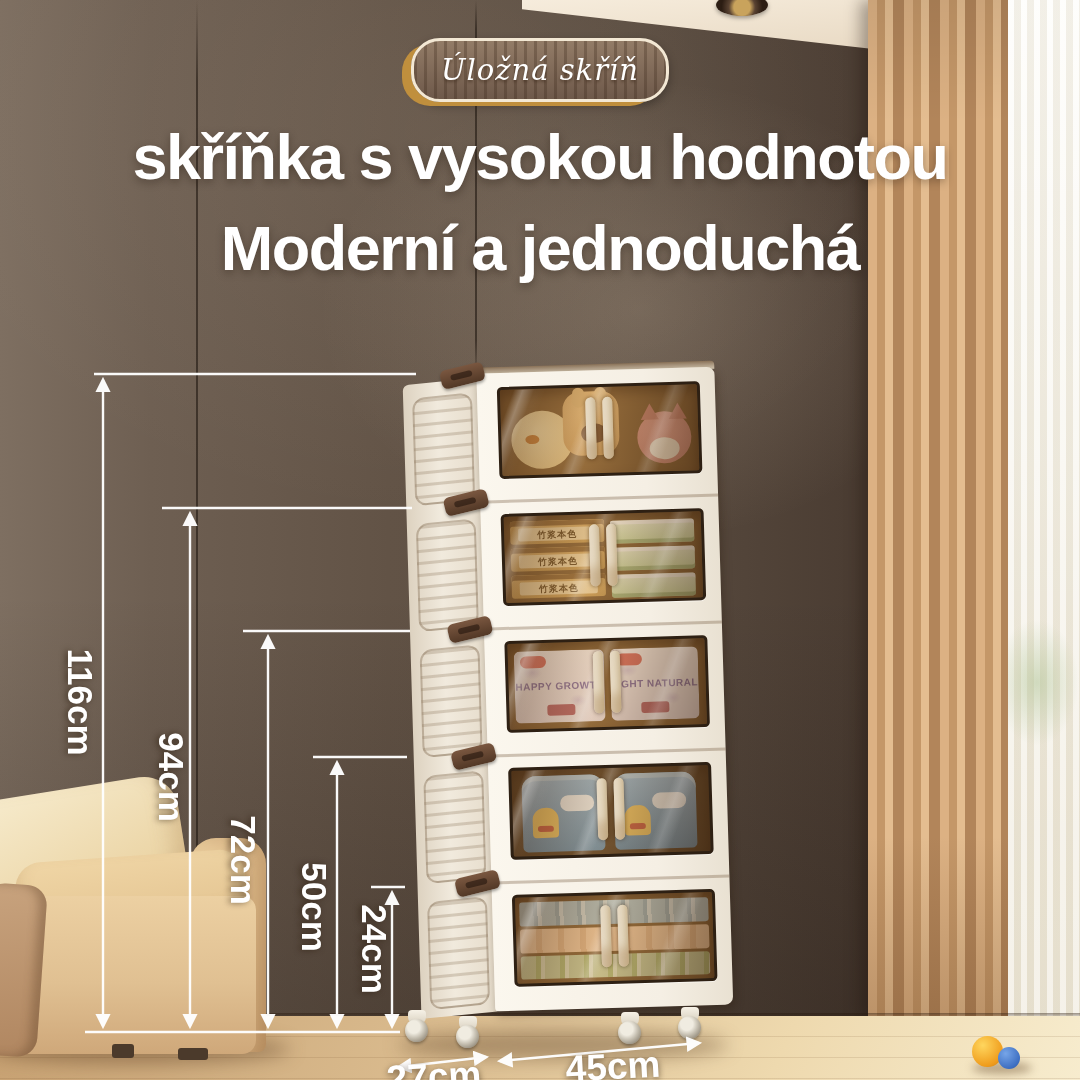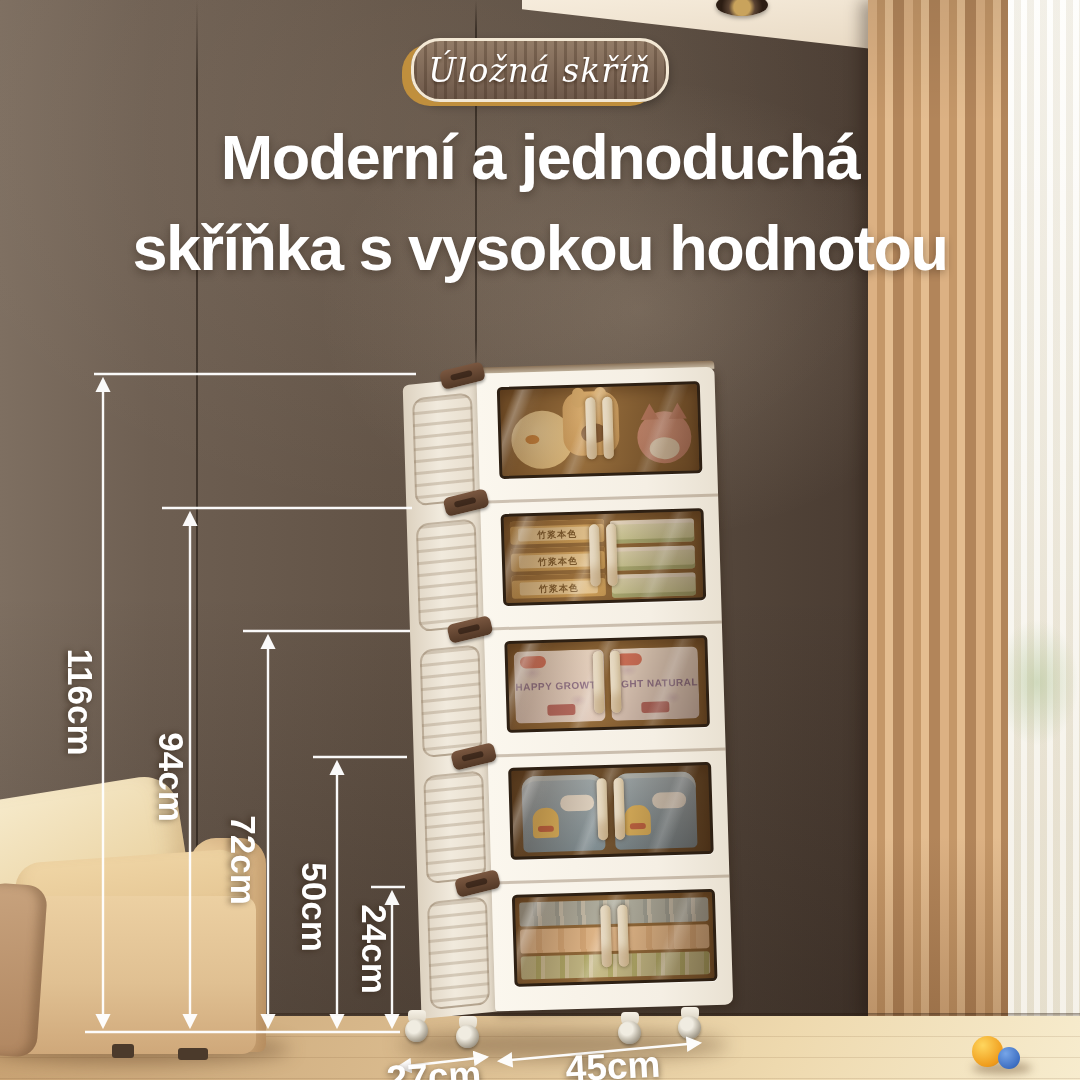--- a/index.html
+++ b/index.html
@@ -115,21 +115,21 @@
     box-shadow:0 2px 3px rgba(0,0,0,.3);}
 
   
   .badge{left:50%;top:38px;transform:translateX(-50%);width:252px;height:58px;border-radius:29px;
     border:3px solid #f3e8d4;
     background:
       repeating-linear-gradient(90deg, rgba(55,36,22,.28) 0 3px, transparent 3px 10px),
       linear-gradient(180deg,#937c67,#6e594a);
     box-shadow:-10px 5px 0 -1px #c08f3d, 0 4px 10px rgba(0,0,0,.3);
     display:flex;align-items:center;justify-content:center;}
-  .badge span{color:#fff;font-family:"DejaVu Serif",serif;font-style:italic;font-size:33px;letter-spacing:1px;
+  .badge span{color:#fff;font-family:"DejaVu Serif",serif;font-style:italic;font-size:29px;letter-spacing:1px;
     text-shadow:0 2px 3px rgba(40,22,8,.45);}
   .headline{left:0;top:112px;width:1080px;text-align:center;color:#fff;font-weight:bold;
     font-size:63px;line-height:1.44;letter-spacing:-1.5px;
     text-shadow:0 3px 8px rgba(30,18,8,.35);}
   .dim-label{color:#fff;font-weight:bold;font-size:35px;letter-spacing:0;
     text-shadow:0 2px 6px rgba(40,25,10,.6);transform:translate(-50%,-50%) rotate(90deg);white-space:nowrap;}
   .wid-label{color:#fff;font-weight:bold;font-size:37px;text-shadow:0 2px 6px rgba(40,25,10,.6);
     transform:translate(-50%,-50%) rotate(-3deg);white-space:nowrap;}
   .ball{border-radius:50%;}
   svg.dims{left:0;top:0;}
@@ -316,21 +316,21 @@
   <div class="abs dim-label" style="left:243px;top:860px;">72cm</div>
   <div class="abs dim-label" style="left:314px;top:907px;">50cm</div>
   <div class="abs dim-label" style="left:374px;top:949px;">24cm</div>
   <div class="abs wid-label" style="left:434px;top:1077px;">27cm</div>
   <div class="abs wid-label" style="left:613px;top:1067px;">45cm</div>
 
   <div class="abs badge">
     <span>Úložná skříň</span>
   </div>
   <div class="abs headline">
+    <div>skříňka s vysokou hodnotou</div>
     <div>Moderní a jednoduchá</div>
-    <div>skříňka s vysokou hodnotou</div>
   </div>
 
   <div class="abs shadow" style="left:972px;top:1062px;width:60px;height:12px;background:rgba(90,60,30,.4);filter:blur(4px);"></div>
   <div class="abs ball" style="left:972px;top:1036px;width:31px;height:31px;background:radial-gradient(circle at 35% 30%,#ffd65e,#ef9c1c 70%,#c97b10);"></div>
   <div class="abs ball" style="left:998px;top:1047px;width:22px;height:22px;background:radial-gradient(circle at 35% 30%,#76a5e8,#3e6fc2 70%,#2d56a0);"></div>
 
 </div>
 
 </body></html>

